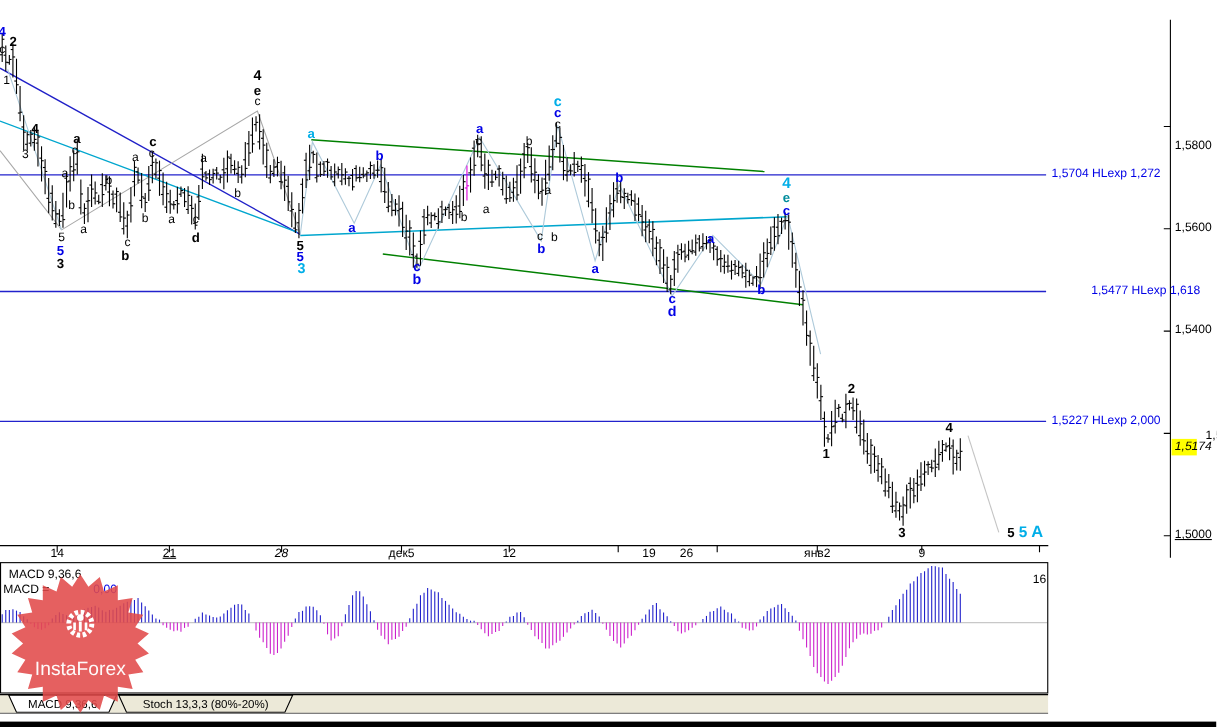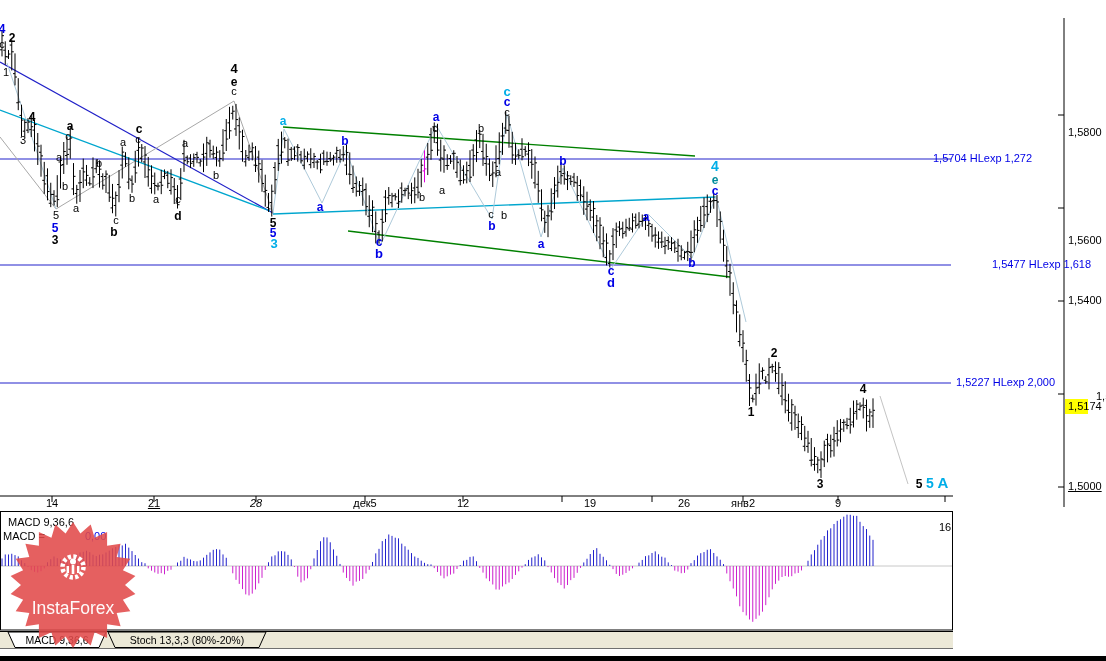--- a/index.html
+++ b/index.html
@@ -7,21 +7,21 @@
           font-family:"Liberation Sans",sans-serif;}
   #plot{position:absolute;left:0;top:0;z-index:1;}
   #titlebar{position:absolute;left:0;top:0;right:0;height:17px;border:1px solid #000;
             box-sizing:border-box;background:#fff;display:flex;align-items:center;
             justify-content:center;z-index:2;}
   #titlebar span{font-size:12px;font-weight:bold;color:#000;letter-spacing:.3px;}
   .lbl{position:absolute;font-size:11px;color:#000;white-space:nowrap;z-index:2;line-height:13px;}
   .xlbl{transform:translateX(-50%);}
   .hlabel{color:#0000E6;}
   #price-tag{position:absolute;left:1065px;top:399px;width:23px;height:15px;background:#FFFF00;
-             font-size:11px;line-height:15px;padding-left:3px;box-sizing:border-box;color:#000;z-index:2;}
+             font-size:11px;line-height:15px;padding-left:3px;box-sizing:border-box;color:#000;z-index:2;font-style:italic;}
   #macd-label1{left:8px;top:516px;}
   #macd-label2{left:3px;top:530px;}
   #macd-label2 .val{color:#0000E6;padding-left:40px;}
   #tabbar{position:absolute;left:0;top:631px;width:953px;height:18px;z-index:2;}
   #white-gap{position:absolute;left:0;top:649px;width:1106px;height:7px;background:#fff;z-index:2;}
   #bottom-strip{position:absolute;left:0;top:656px;width:1106px;height:5px;background:#000;z-index:2;}
   #logo-svg{position:absolute;left:3px;top:518px;z-index:3;}
   svg text{font-family:"Liberation Sans",sans-serif;}
 </style>
 </head>
@@ -1244,25 +1244,25 @@
       <line x1="75.2" y1="48" x2="75.2" y2="55" stroke-width="2.4"></line>
     </g>
     <text x="70" y="96" text-anchor="middle" font-size="17.5" fill="#FFFFFF" opacity="0.97">InstaForex</text>
   </svg>
 <span class="lbl xlbl" style="left: 52px; top: 497px;">14</span>
     <span class="lbl xlbl" style="left: 154px; top: 497px; text-decoration: underline;">21</span>
     <span class="lbl xlbl" style="left: 256px; top: 497px; font-style: italic;">28</span>
     <span class="lbl xlbl" style="left: 365px; top: 497px;">дек5</span>
     <span class="lbl xlbl" style="left: 463px; top: 497px;">12</span>
     <span class="lbl xlbl" style="left: 562px; top: 497px; margin-left: 28px;">19</span>
-    <span class="lbl xlbl" style="left: 684px; top: 497px;">26</span>
+    <span class="lbl xlbl" style="left: 624px; top: 497px;">26</span>
     <span class="lbl xlbl" style="left: 743px; top: 497px;">янв2</span>
     <span class="lbl xlbl" style="left: 838px; top: 497px;">9</span>
     <span class="lbl xlbl" style="left: 945px; top: 521px;">16</span>
     <span class="lbl " style="left: 1068px; top: 108px; margin-top: 18px;">1,5800</span>
-    <span class="lbl " style="left: 1068px; top: 201px; margin-top: 33px;">1,5600</span>
+    <span class="lbl " style="left: 1068px; top: 201px;">1,5600</span>
     <span class="lbl " style="left: 1068px; top: 294px;">1,5400</span>
     <span class="lbl " style="left: 1068px; top: 390px; margin-left: 28px;">1,5200</span>
     <span class="lbl " style="left: 1068px; top: 480px; text-decoration: underline;">1,5000</span>
-    <span class="lbl hlabel" style="left: 933px; top: 152px; color: rgb(0, 0, 230);">1,5704 HLexp 1,272</span>
+    <span class="lbl hlabel" style="left: 956px; top: 152px; color: rgb(0, 0, 230);">1,5704 HLexp 1,272</span>
     <span class="lbl hlabel" style="left: 956px; top: 258px; color: rgb(0, 0, 230); margin-left: 36px;">1,5477 HLexp 1,618</span>
     <span class="lbl hlabel" style="left: 956px; top: 376px; color: rgb(0, 0, 230);">1,5227 HLexp 2,000</span>
   </div>
 
 </body></html>

